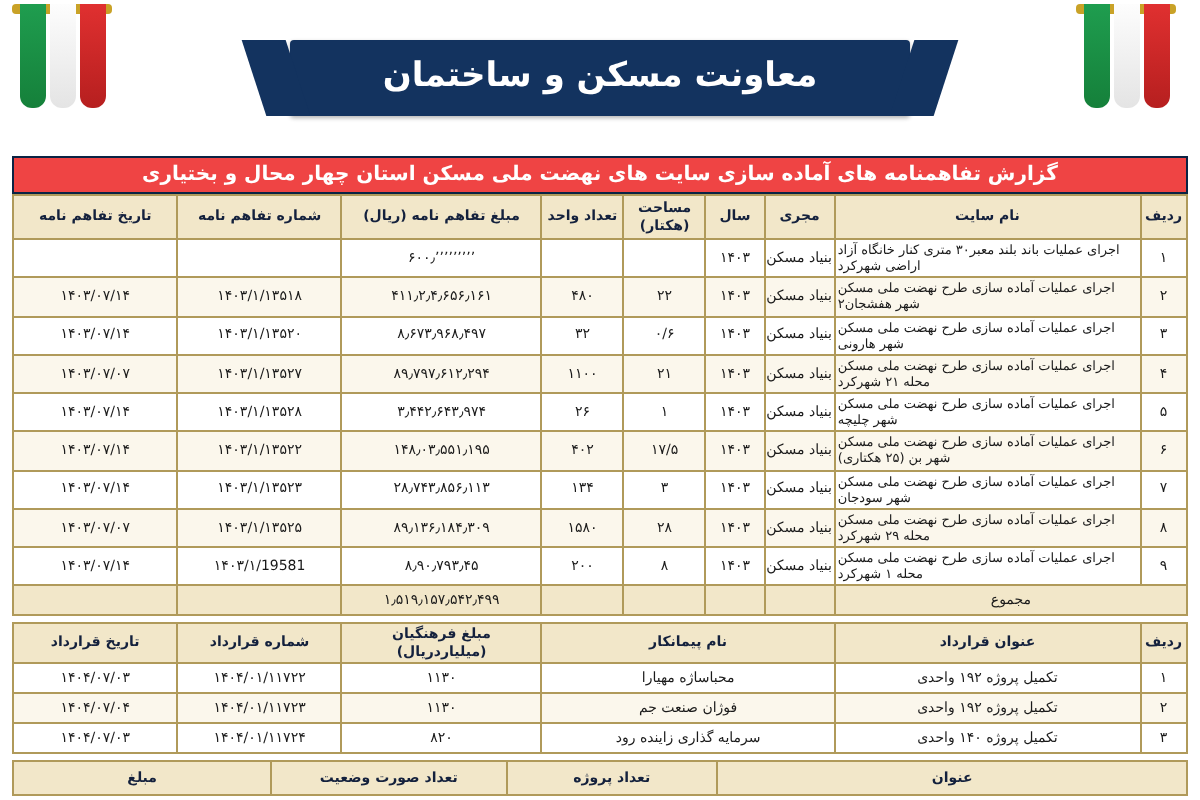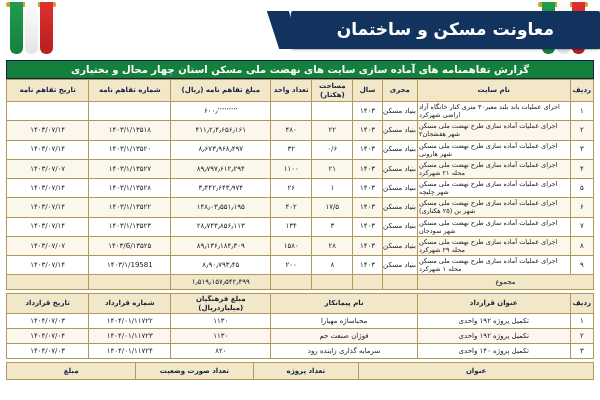--- a/index.html
+++ b/index.html
@@ -13,25 +13,25 @@
   #page {
     position: relative;
     width: 600px; height: 400px;
     background: #ffffff;
     direction: rtl;
   }
 
   
   .header {
     position: relative;
-    height: 60px;
+    height: 78px;
     background: #ffffff;
     display: flex;
     align-items: center;
-    justify-content: flex-start;
+    justify-content: center;
   }
   .flag {
     position: absolute;
     top: 2px;
     width: 56px; height: 56px;
   }
   .flag.right { right: 6px; }
   .flag.left  { left: 6px; }
   .flag .ribbon {
     position: absolute;
@@ -63,21 +63,21 @@
     position: absolute;
     top: 0; bottom: 0;
     width: 22px;
     background: #13335f;
   }
   .title-plate:before { right: -18px; transform: skewX(-18deg); }
   .title-plate:after  { left:  -18px; transform: skewX(18deg); }
 
   
   .section-bar {
-    background: #15803d;
+    background: #ef4444;
     color: #ffffff;
     text-align: center;
     font-size: 10px;
     font-weight: bold;
     padding: 3px 4px;
     border: 1px solid #0a2344;
   }
 
   .sheet {
     padding: 0 6px 0 6px;
@@ -248,21 +248,21 @@
           <td>۱۴۰۳/۰۷/۱۴</td>
         </tr>
         <tr>
           <td>۸</td>
           <td class="name">اجرای عملیات آماده سازی طرح نهضت ملی مسکن محله ۲۹ شهرکرد</td>
           <td>بنیاد مسکن</td>
           <td>۱۴۰۳</td>
           <td>۲۸</td>
           <td>۱۵۸۰</td>
           <td>۸۹٫۱۳۶٫۱۸۴٫۳۰۹</td>
-          <td>۱۴۰۳/6/۱۳۵۲۵</td>
+          <td>۱۴۰۳/۱/۱۳۵۲۵</td>
           <td>۱۴۰۳/۰۷/۰۷</td>
         </tr>
         <tr>
           <td>۹</td>
           <td class="name">اجرای عملیات آماده سازی طرح نهضت ملی مسکن محله ۱ شهرکرد</td>
           <td>بنیاد مسکن</td>
           <td>۱۴۰۳</td>
           <td>۸</td>
           <td>۲۰۰</td>
           <td>۸٫۹۰٫۷۹۳٫۴۵</td>

